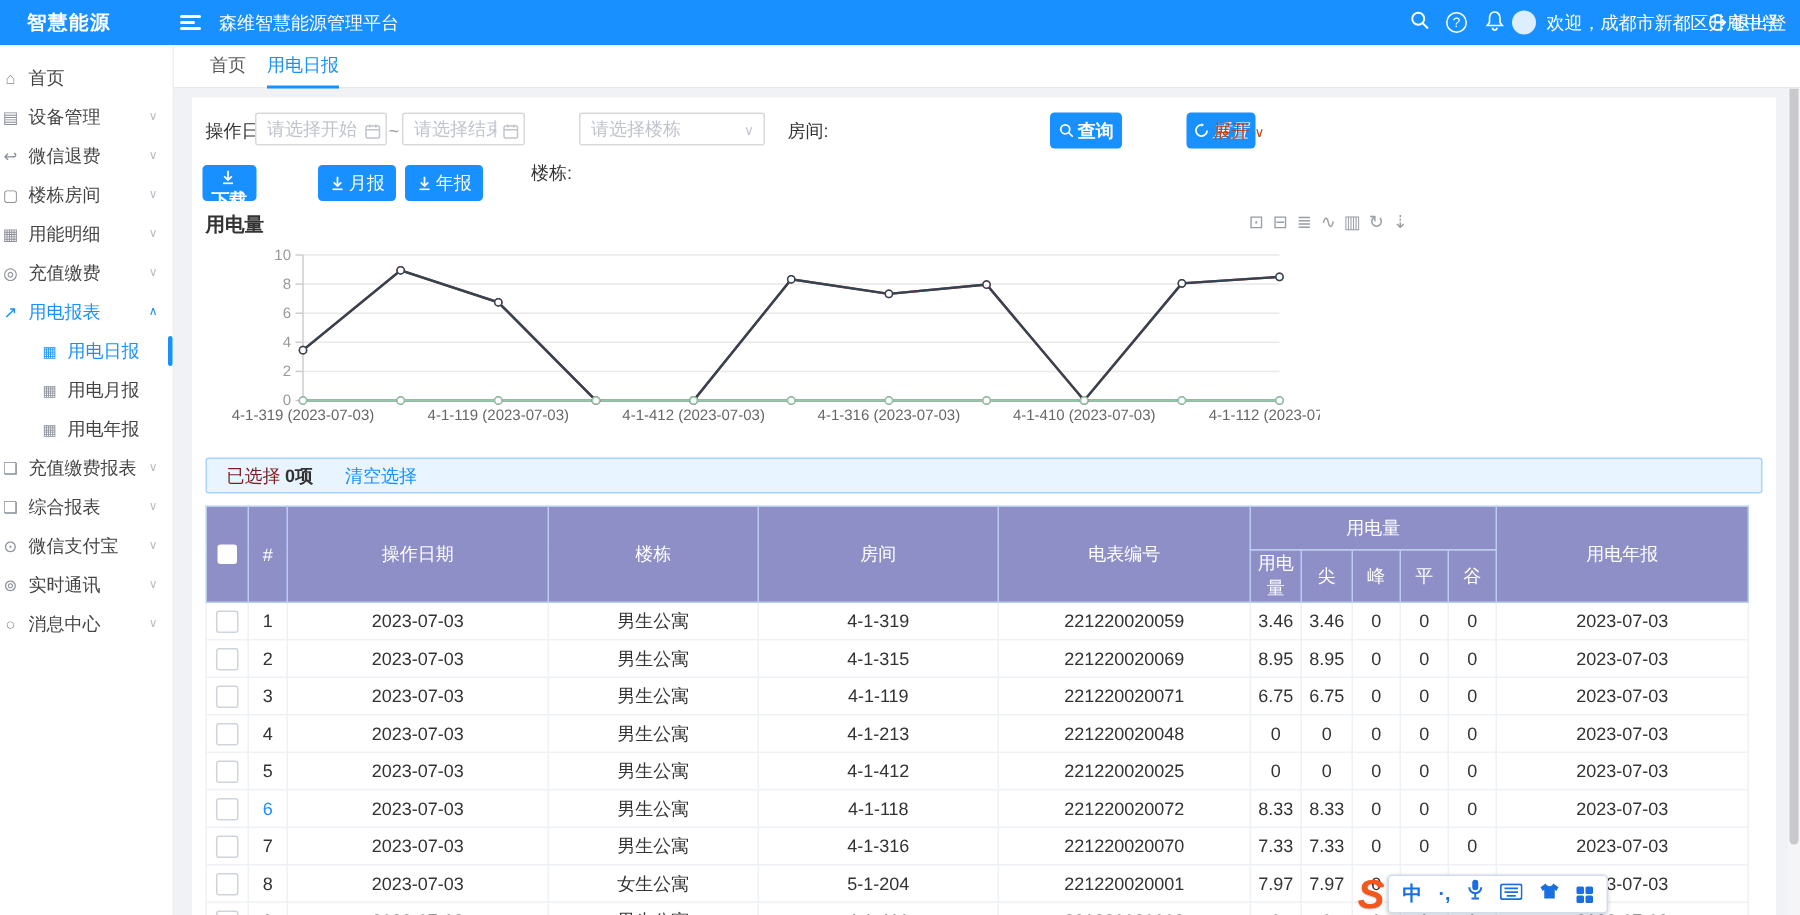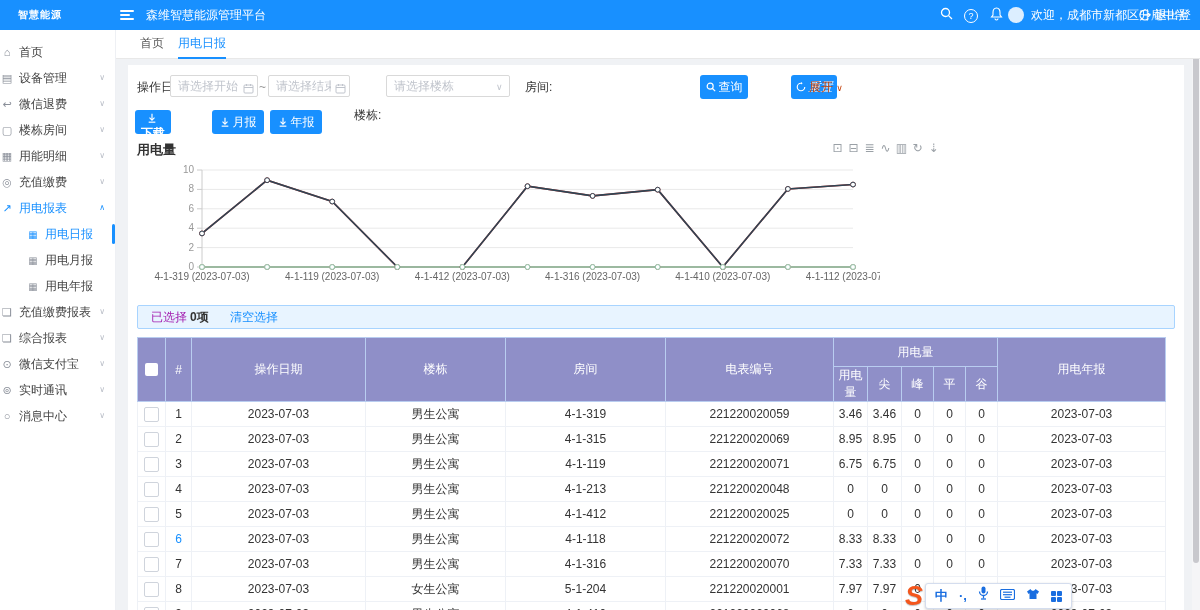--- a/index.html
+++ b/index.html
@@ -1,21 +1,21 @@
 <!DOCTYPE html>
 <html><head>
 <meta charset="utf-8">
 <style>
   html,body{margin:0;padding:0;}
   body{font-family:"Liberation Sans","DejaVu Sans",sans-serif;background:#fff;}
   #app{position:relative;width:1200px;height:610px;overflow:hidden;background:#f0f2f5;}
 
   
   .topbar{position:absolute;left:0;top:0;width:1200px;height:30px;background:#1890ff;color:#fff;z-index:30;}
-  .logo{position:absolute;left:18px;top:0;line-height:30px;font-size:10px;font-weight:bold;letter-spacing:1px;}
+  .logo{position:absolute;left:18px;top:0;line-height:30px;font-size:13px;font-weight:bold;letter-spacing:1px;}
   .collapse{position:absolute;left:120px;top:8px;width:14px;height:14px;cursor:pointer;}
   .collapse i{display:block;height:2px;background:#fff;margin:2px 0;border-radius:1px;}
   .collapse i:nth-child(2){width:10px;}
   .ptitle{position:absolute;left:146px;top:0;line-height:30px;font-size:12px;}
   .top-ico{position:absolute;top:7px;width:16px;height:16px;text-align:center;line-height:16px;font-size:11px;cursor:pointer;}
   .help-circle{display:inline-block;width:12px;height:12px;border:1px solid #fff;border-radius:50%;font-size:9px;line-height:12px;margin-top:1px;}
   .avatar{position:absolute;left:1008px;top:7px;width:16px;height:16px;border-radius:50%;background:rgba(255,255,255,.85);}
   .welcome{position:absolute;left:1031px;top:0;line-height:30px;font-size:12px;}
   .logout{position:absolute;left:1139px;top:0;line-height:30px;font-size:12px;cursor:pointer;}
   .logout svg{vertical-align:-2px;margin-right:4px;}
@@ -60,21 +60,21 @@
   .lg-mark{position:relative;width:18px;height:8px;}
   .lg-mark:before{content:'';position:absolute;left:0;right:0;top:3px;border-top:2px solid;}
   .lg-mark:after{content:'';position:absolute;left:5px;top:0;width:5px;height:5px;border:1.5px solid;border-radius:50%;background:#fff;}
   .lg-lbl{font-size:10px;color:#333;}
   .toolbox{position:absolute;left:703px;top:75px;display:flex;gap:3px;}
   .tbx{width:13px;height:16px;color:#9aa0a6;font-size:12px;line-height:16px;text-align:center;cursor:pointer;}
   #chart-svg{position:absolute;left:2px;top:93px;}
 
   
   .selbar{position:absolute;left:9px;top:240px;width:1038px;height:24px;background:#e8f4ff;border:1px solid #a8d4ff;border-radius:2px;box-sizing:border-box;font-size:12px;line-height:22px;}
-  .selbar .pre{margin-left:13px;color:#a21caf;}
+  .selbar .pre{margin-left:13px;color:#7f1d1d;}
   .selbar .cnt{color:#333;font-weight:bold;margin-left:3px;}
   .selbar .clr{margin-left:18px;color:#1890ff;cursor:pointer;}
 
   
   table.grid{position:absolute;left:9px;top:272px;width:1028px;border-collapse:collapse;table-layout:fixed;font-size:12px;}
   .grid th{background:#8f8fc8;color:#fff;font-weight:normal;border:1px solid #b9cdf0;padding:0;}
   .grid thead tr:nth-child(1) th{height:28px;}
   .grid thead tr:nth-child(2) th{height:21px;}
   .grid td{height:24px;text-align:center;color:#333;border:1px solid #eef1f6;border-top:none;padding:0;background:#fff;}
   .cbx{width:13px;height:13px;background:#fff;border:1px solid #cfd4dc;border-radius:2px;margin:0 auto;cursor:pointer;}
@@ -171,21 +171,21 @@
           <line x1="3.5" y1="1" x2="3.5" y2="3" stroke="#c0c4cc"></line>
           <line x1="7.5" y1="1" x2="7.5" y2="3" stroke="#c0c4cc"></line>
         </svg></span>
 
     <span class="f-label" style="left:226px;margin-top:28px;">楼栋:</span>
     <input class="f-input" style="left: 258px; width: 124px;" readonly="" placeholder="请选择楼栋">
     <span class="sel-chev" style="left:368px;">∨</span>
 
     <span class="f-label" style="left:397px;">房间:</span>
 
-    <button class="btn" style="left:572px;width:48px;"><svg width="10" height="10" viewBox="0 0 12 12">
+    <button class="btn" style="left:572px;width:48px;font-weight:bold;"><svg width="10" height="10" viewBox="0 0 12 12">
           <circle cx="5" cy="5" r="3.6" fill="none" stroke="#fff" stroke-width="1.4"></circle>
           <line x1="7.8" y1="7.8" x2="11" y2="11" stroke="#fff" stroke-width="1.4"></line>
         </svg><span>查询</span></button>
     <button class="btn" style="left:663px;width:46px;font-style:italic;"><svg width="10" height="10" viewBox="0 0 12 12">
           <path d="M10.5 6 A4.5 4.5 0 1 1 6 1.5" fill="none" stroke="#fff" stroke-width="1.4"></path>
           <path d="M6 0 L8 1.5 L6 3" fill="#fff"></path>
         </svg><span>重置</span></button>
     <span class="link" style="left:681px;"><span>展开</span> <span style="font-size:9px;">∨</span></span>
 
     <button class="abtn" style="left:7px;width:36px;font-weight:bold;"><svg width="10" height="10" viewBox="0 0 12 12">

